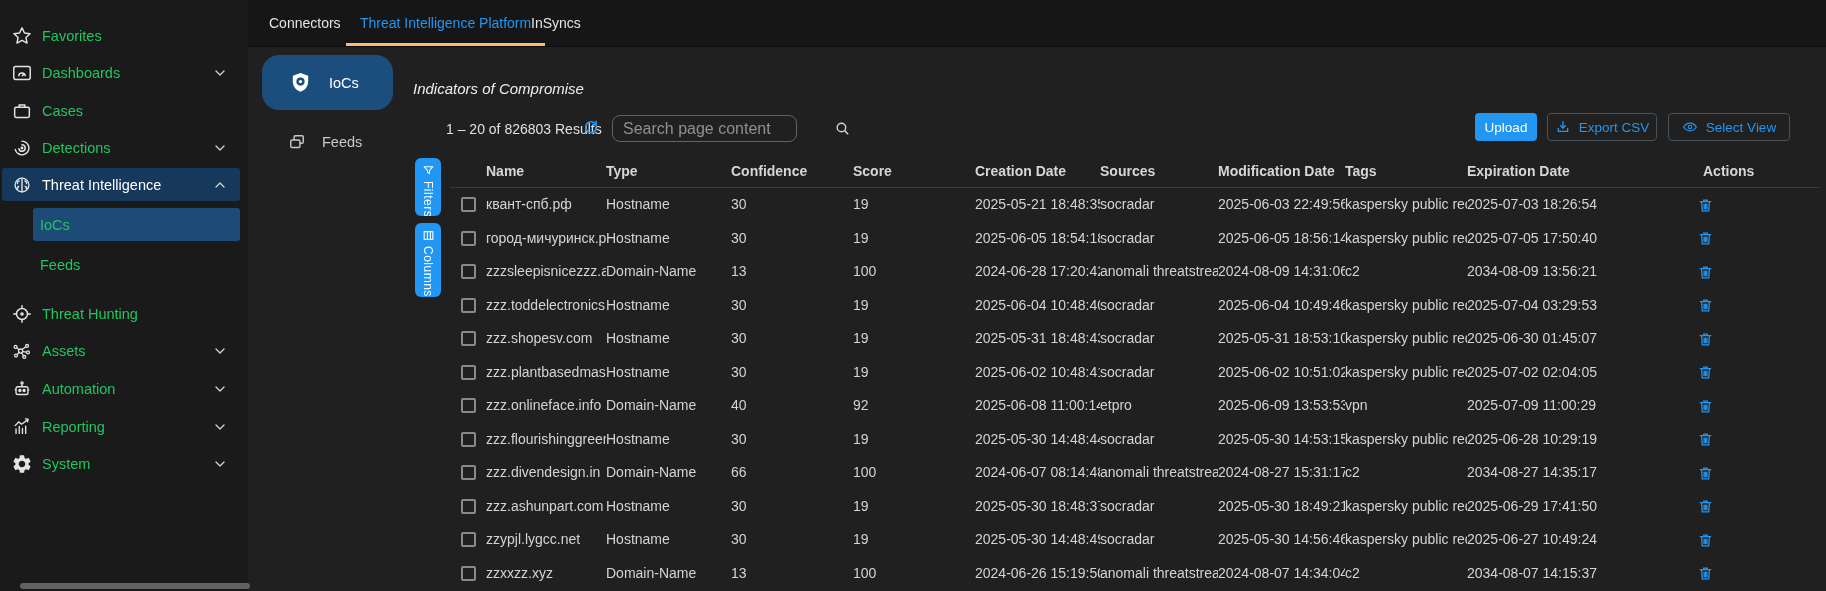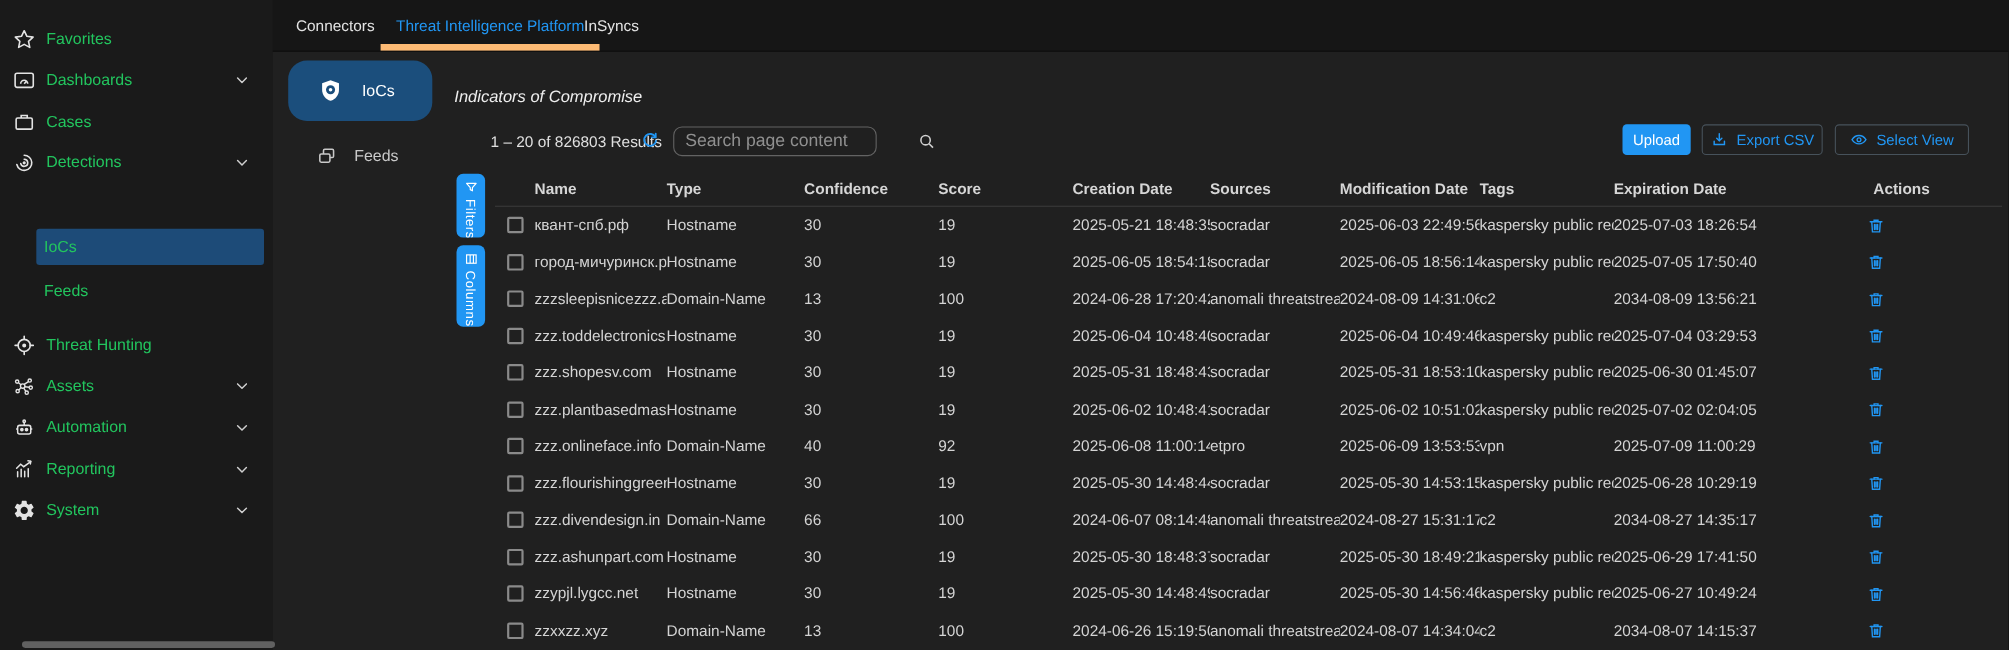--- a/index.html
+++ b/index.html
@@ -36,21 +36,21 @@
 
   
   .tabbar {
     position:absolute; left:248px; top:0; right:0; height:47px;
     background:#161616; border-bottom:1px solid #0d0d0d;
   }
   .tab {
     position:absolute; top:0; height:46px; line-height:46px;
     font-size:14px; color:#e4e4e4; cursor:pointer; white-space:nowrap;
   }
-  .tab.active { color:#2196f3; border-bottom:6px solid #fdba74; padding:0 14px; font-weight:500; }
+  .tab.active { color:#2196f3; border-bottom:3px solid #fdba74; padding:0 14px; font-weight:500; }
 
   
   .content { position:absolute; left:248px; top:47px; right:0; bottom:0; overflow:hidden; }
 
   .iocs-pill {
     position:absolute; left:14px; top:8px; width:131px; height:55px;
     background:#1b4e7c; border-radius:17px; display:flex; align-items:center;
     padding-left:27px; cursor:pointer;
   }
   .iocs-pill .pill-icon { width:23px; height:23px; }
@@ -183,20 +183,38 @@
     <div class="nav-item" style="top:94px">
       <span class="nav-icon">
         <svg viewBox="0 0 24 24" fill="none" stroke="currentColor" stroke-width="1.6">
             <rect x="4" y="8" width="16" height="11" rx="1.5"></rect>
             <path d="M9 8V5.5h6V8"></path>
           </svg>
       </span>
       <span class="nav-label">Cases</span>
     </div>
 
+    <div class="nav-item selected" style="top:168px">
+      <span class="nav-icon">
+        <svg viewBox="0 0 24 24" fill="none" stroke="currentColor" stroke-width="1.5" stroke-linecap="round">
+            <circle cx="12" cy="12" r="7.5"></circle>
+            <path d="M12 4.5v15"></path>
+            <path d="M9 7.5c-1.5.4-2.3 1.6-2 3"></path>
+            <path d="M8.5 13.5c-1.2.5-1.6 1.6-1.2 2.8"></path>
+            <path d="M15 7.5c1.5.4 2.3 1.6 2 3"></path>
+            <path d="M15.5 13.5c1.2.5 1.6 1.6 1.2 2.8"></path>
+          </svg>
+      </span>
+      <span class="nav-label">Threat Intelligence</span>
+      <span class="nav-chevron">
+        <svg viewBox="0 0 24 24" fill="none" stroke="currentColor" stroke-width="2" stroke-linecap="round" stroke-linejoin="round">
+            <polyline points="6 15 12 9 18 15"></polyline>
+          </svg>
+      </span>
+    </div>
 
     <div class="sub-item selected" style="top:208px">
       <span class="nav-label">IoCs</span>
     </div>
 
     <div class="sub-item" style="top:248px">
       <span class="nav-label">Feeds</span>
     </div>
 
     <div class="nav-item" style="top:297px">

